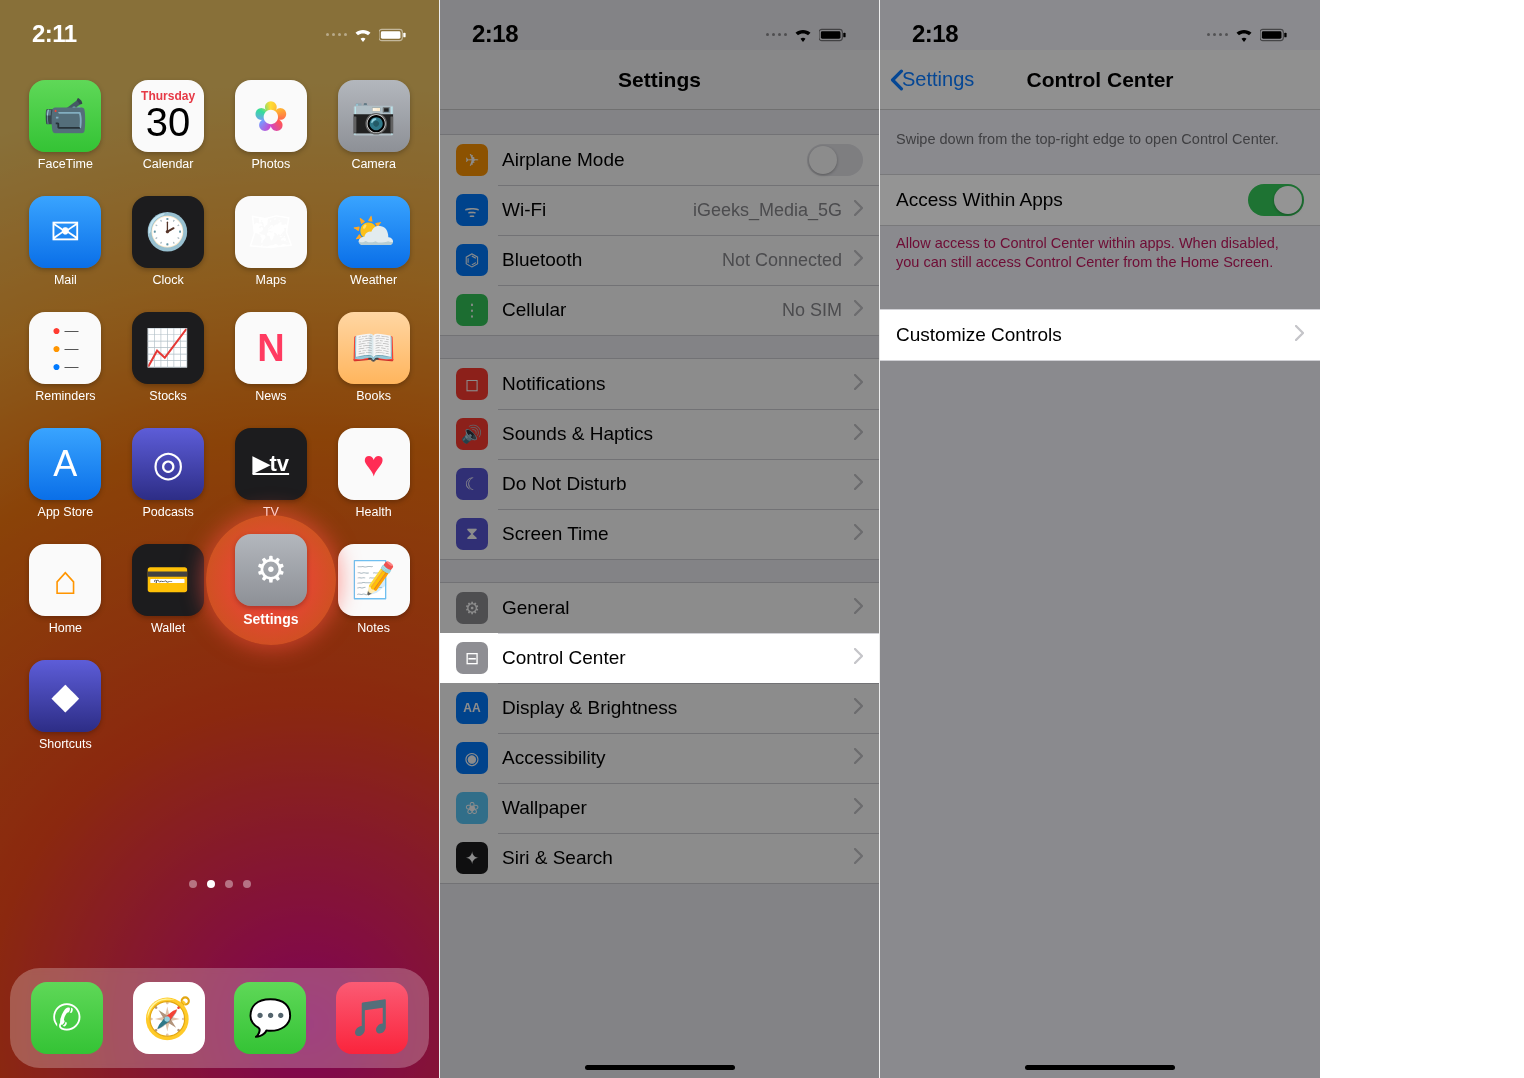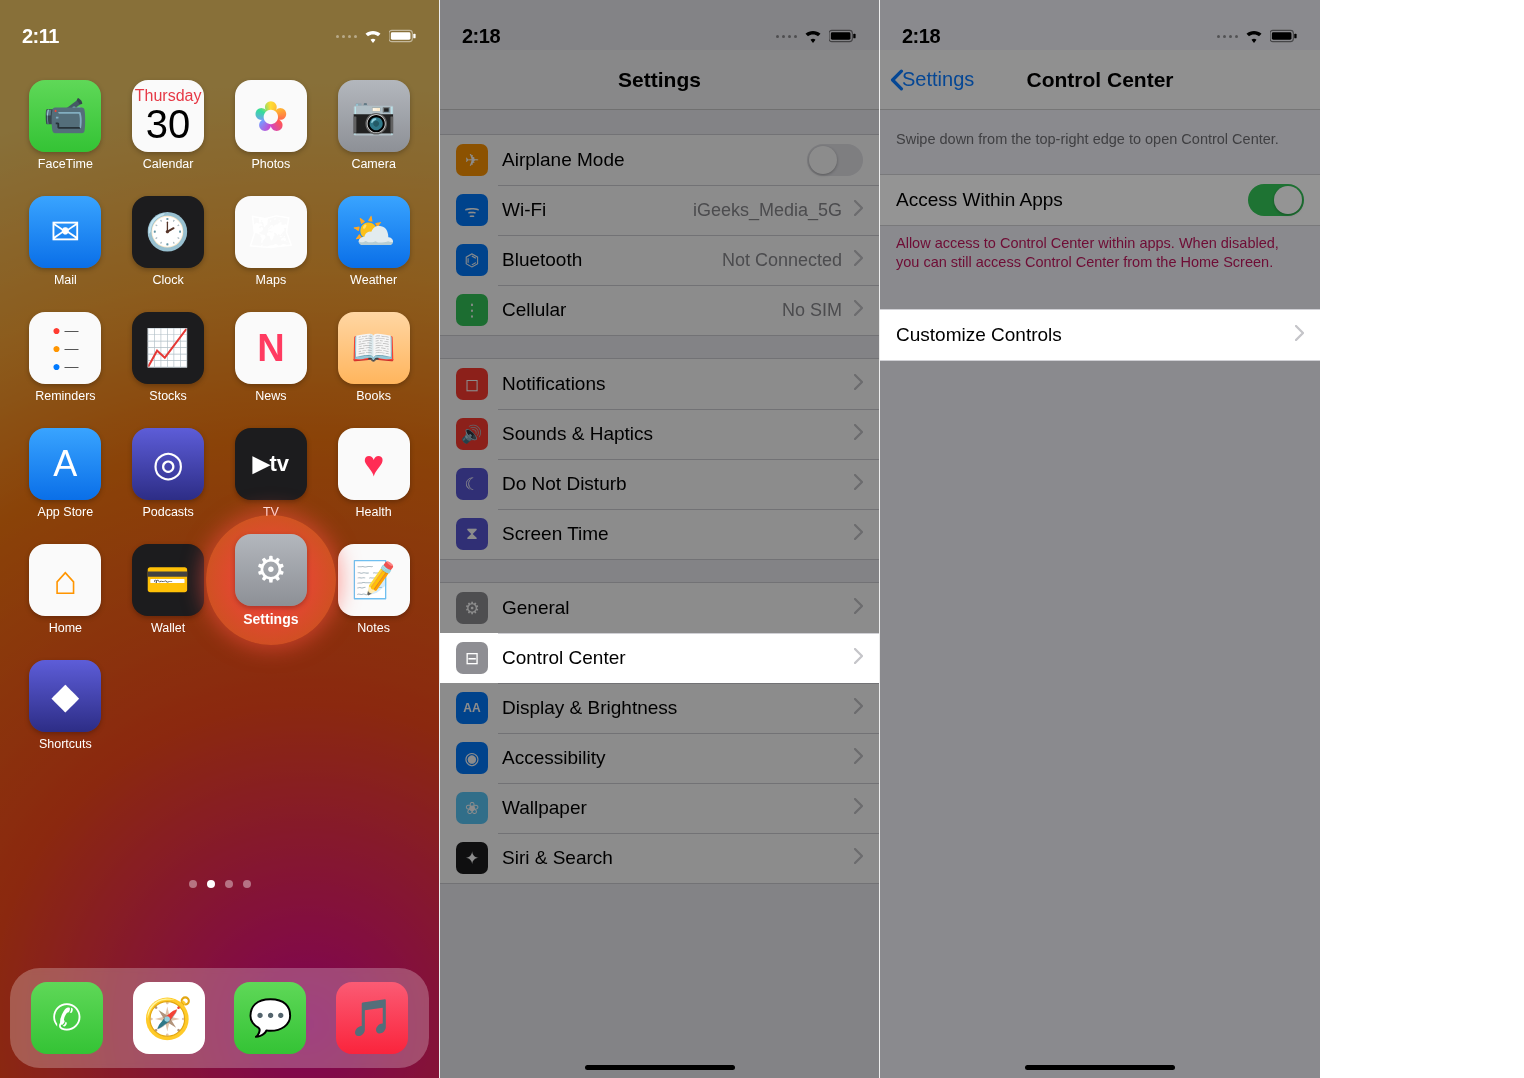--- a/index.html
+++ b/index.html
@@ -16,21 +16,21 @@
   .panel.p2 { width: 440px; height: 1078px; border-right: 1px solid #eee; background:#efeef4;}
   .panel.p3 { width: 440px; height: 1078px; background:#eeeef4;}
   .dim::after {
     content:"";
     position:absolute; inset:0;
     background: rgba(0,0,0,0.45);
     pointer-events:none;
   }
 
   
-  .statusbar { height: 50px; display:flex; align-items:flex-end; justify-content:space-between; padding:0 22px 2px; font-size:20px; font-weight:600; color:#000; position:relative; z-index:5;}
+  .statusbar { height: 50px; display:flex; align-items:flex-end; justify-content:space-between; padding:0 32px 2px; font-size:24px; font-weight:600; color:#000; position:relative; z-index:5;}
   .panel.p1 .statusbar { color:#fff; }
   .status-icons { display:flex; gap:6px; align-items:center;}
   .dots { display:flex; gap:3px; align-items:center; opacity:.4;}
   .dots span{width:3px;height:3px;border-radius:50%;background:currentColor;}
   .statusbar .time { letter-spacing:-.5px;}
 
   
   .home-bg {
     position:absolute; inset:0;
     background: radial-gradient(circle at 70% 95%, #e8069b 0%, #fd4a1c 30%, #fc7a10 55%, #ffa836 70%, #f7cc68 88%);
@@ -43,21 +43,21 @@
     gap: 25px 12px;
     justify-items:center;
   }
   .app { display:flex; flex-direction:column; align-items:center; width:90px; position:relative;}
   .app .tile {
     width:72px; height:72px; border-radius:16px; display:flex; align-items:center; justify-content:center;
     font-size:36px; color:#fff; box-shadow:0 2px 5px rgba(0,0,0,.25); margin-bottom:5px;
   }
   .app .label { font-size:12.5px; color:#fff; text-align:center; white-space:nowrap;}
   .cal-text{text-align:center;line-height:1;color:#000}
-  .cal-text .day{color:#e63946;font-size:16px;font-weight:400}
+  .cal-text .day{color:#e63946;font-size:12px;font-weight:700}
   .cal-text .date{font-size:40px;font-weight:300}
 
   .spotlight {
     position:absolute;
     width:130px; height:130px; border-radius:50%;
     background: radial-gradient(circle, rgba(255,60,70,0.95), rgba(255,100,50,0.6) 70%, rgba(255,100,50,0) 100%);
     z-index:6;
     display:flex; align-items:center; justify-content:center;
     box-shadow: 0 0 20px 5px rgba(255,80,70,0.5);
   }
@@ -215,21 +215,21 @@
       </div>
       <div class="app">
         <div class="tile blue">A</div>
         <div class="label">App Store</div>
       </div>
       <div class="app">
         <div class="tile purple">◎</div>
         <div class="label">Podcasts</div>
       </div>
       <div class="app">
-        <div class="tile dark" style="font-size: 22px; font-weight: 600;">▶tv</div>
+        <div class="tile dark" style="font-size: 22px; font-weight: 600; text-decoration: underline;">▶tv</div>
         <div class="label">TV</div>
       </div>
       <div class="app">
         <div class="tile white" style="color: rgb(255, 45, 85);">♥</div>
         <div class="label">Health</div>
       </div>
       <div class="app">
         <div class="tile white" style="color: rgb(255, 149, 0); font-size: 40px;">⌂</div>
         <div class="label">Home</div>
       </div>

